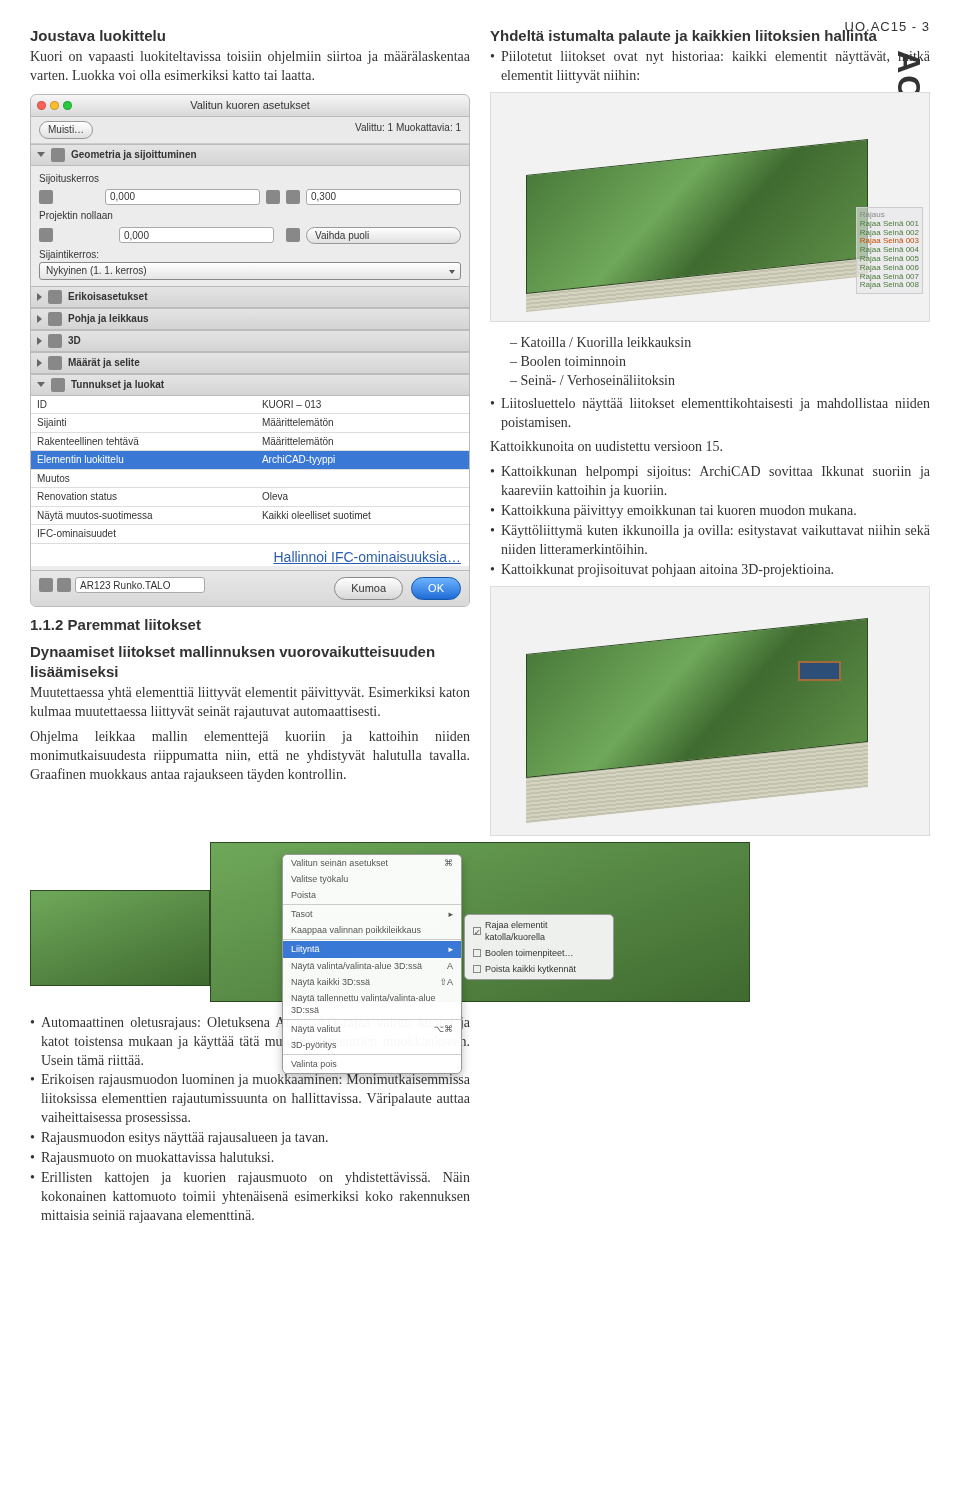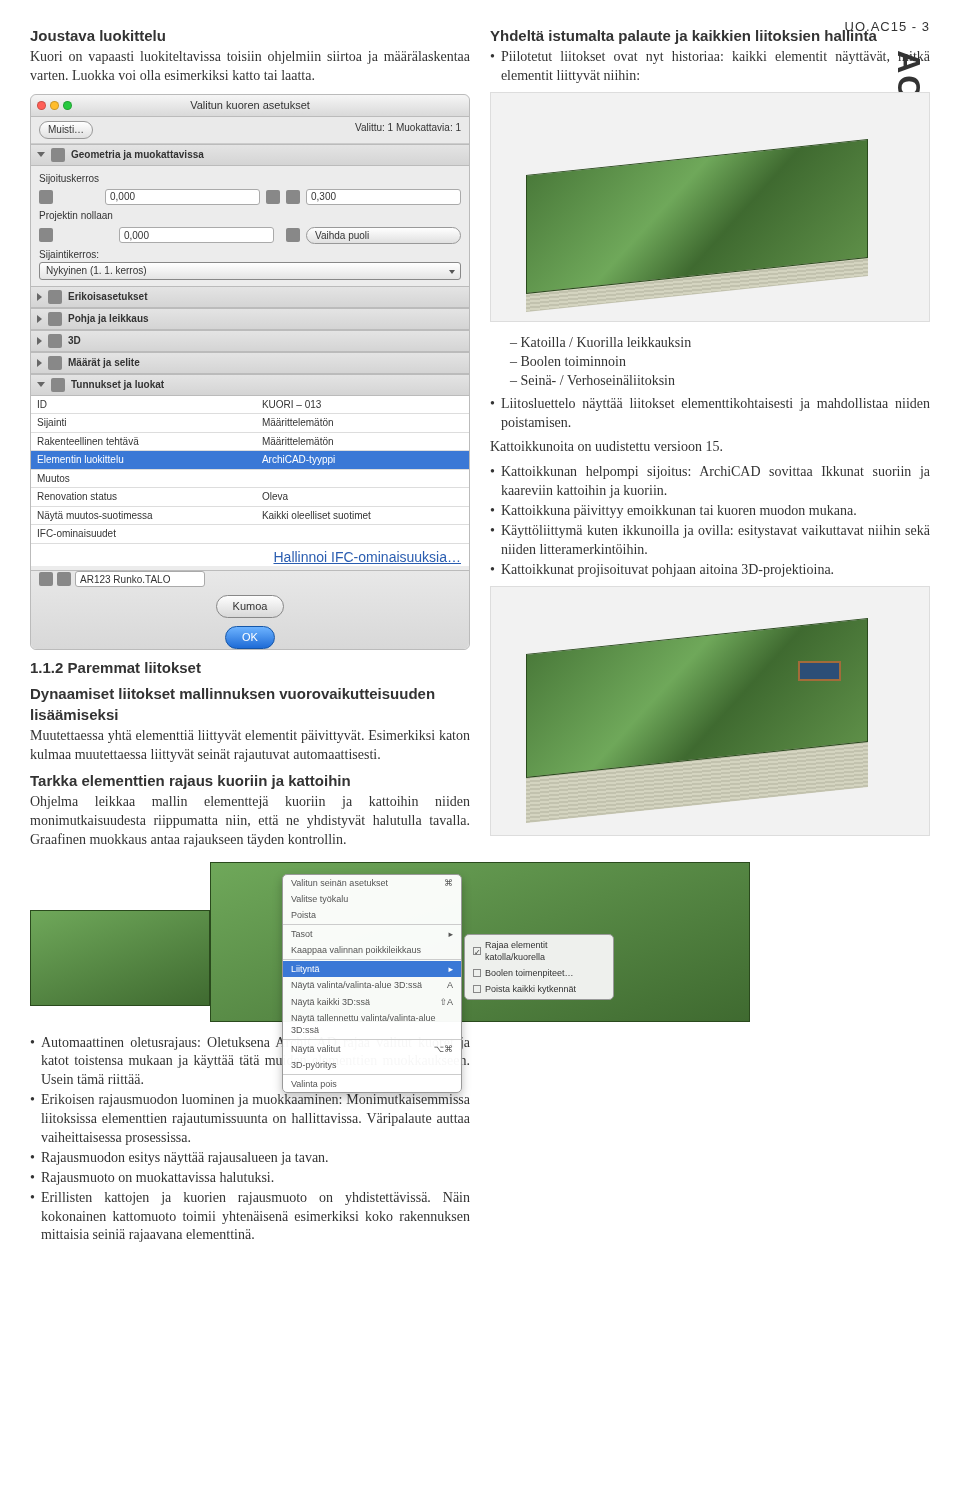--- a/index.html
+++ b/index.html
@@ -156,23 +156,23 @@
     border-top:4px solid #555;
   }
   .props-table {
     width:100%; border-collapse:collapse; font-size:10px;
   }
   .props-table td { padding:2px 6px; border-bottom:1px solid #ddd; }
   .props-table tr.selected { background:#3a78d6; color:#fff; }
   .link-text { color:#2a5db0; text-decoration:underline; font-size:14px; cursor:pointer; display:block; text-align:right; margin:4px 8px; }
   .dlg-footer {
     display:flex;justify-content:flex-end;gap:8px;
-    padding:0 8px;border-top:1px solid #bbb;
+    padding:6px 8px;border-top:1px solid #bbb;
     background:linear-gradient(#e8e8e8,#d8d8d8);
-    border-radius:0 0 6px 6px;align-items:center;flex-direction:column;
+    border-radius:0 0 6px 6px;align-items:flex-start;
   }
   .footer-left{margin-right:auto;display:flex;gap:4px;align-items:center;}
   .btn {
     background:linear-gradient(#fefefe,#d8d8d8);border:1px solid #888;
     border-radius:12px;padding:3px 16px;font-size:11px;
   }
   .btn.primary {
     background:linear-gradient(#6db3ff,#1e6bd6);border:1px solid #1556a8;color:#fff;
   }
 
@@ -259,21 +259,21 @@
       <div class="dlg-row-top">
         <span class="pill-btn">
           <span>Muisti…</span>
         </span>
         <span>Valittu: 1 Muokattavia: 1</span>
       </div>
 
       <div class="section-band">
         <span class="disclosure open"></span>
         <span class="tiny-icon"></span>
-        <span>Geometria ja muokattavissa</span>
+        <span>Geometria ja sijoittuminen</span>
       </div>
       <div class="panel-body">
         <div class="field-grid">
           <span class="label-sm">Sijoituskerros</span>
           <span></span>
             <span></span>
             <span></span>
             <span></span>
           <span class="tiny-icon"></span>
           <span class="field-box">0,000</span>
@@ -371,35 +371,45 @@
         </div>
         <span class="btn">Kumoa</span>
         <span class="btn primary">OK</span>
       </div>
     </div>
 
     <div class="num-heading">1.1.2  Paremmat liitokset</div>
     <h3 class="section-heading">Dynaamiset liitokset mallinnuksen vuorovaikutteisuuden lisäämiseksi</h3>
     <p>Muutettaessa yhtä elementtiä liittyvät elementit päivittyvät. Esimerkiksi katon kulmaa muutettaessa liittyvät seinät rajautuvat automaattisesti.</p>
 
-    <h3 class="section-heading">Tarkka elementtien rajaus kuoriin ja kattoihin</h3>
     <p>Ohjelma leikkaa mallin elementtejä kuoriin ja kattoihin niiden monimutkaisuudesta riippumatta niin, että ne yhdistyvät halutulla tavalla. Graafinen muokkaus antaa rajaukseen täyden kontrollin.</p>
   </div>
 
   <div class="col col-right">
     <h3 class="section-heading">Yhdeltä istumalta palaute ja kaikkien liitoksien hallinta</h3>
     <ul class="bullets">
       <li>
           <span>Piilotetut liitokset ovat nyt historiaa: kaikki elementit näyttävät, mitkä elementit liittyvät niihin:</span>
         </li>
     </ul>
 
     <div class="render-box">
       <div class="wall"></div>
       <div class="roof-shape"></div>
+      <div class="legend-box">
+        <div style="color:#888;">Rajaus</div>
+        <div style="color:#4a7a3a;">Rajaa Seinä 001</div>
+        <div style="color:#4a7a3a;">Rajaa Seinä 002</div>
+        <div style="color:#c94a00;">Rajaa Seinä 003</div>
+        <div style="color:#4a7a3a;">Rajaa Seinä 004</div>
+        <div style="color:#4a7a3a;">Rajaa Seinä 005</div>
+        <div style="color:#4a7a3a;">Rajaa Seinä 006</div>
+        <div style="color:#4a7a3a;">Rajaa Seinä 007</div>
+        <div style="color:#4a7a3a;">Rajaa Seinä 008</div>
+      </div>
     </div>
 
     <div class="spacer"></div>
     <ul class="dashes">
       <li>Katoilla / Kuorilla leikkauksin</li>
       <li>Boolen toiminnoin</li>
       <li>Seinä- / Verhoseinäliitoksin</li>
     </ul>
     <ul class="bullets">
       <li>

